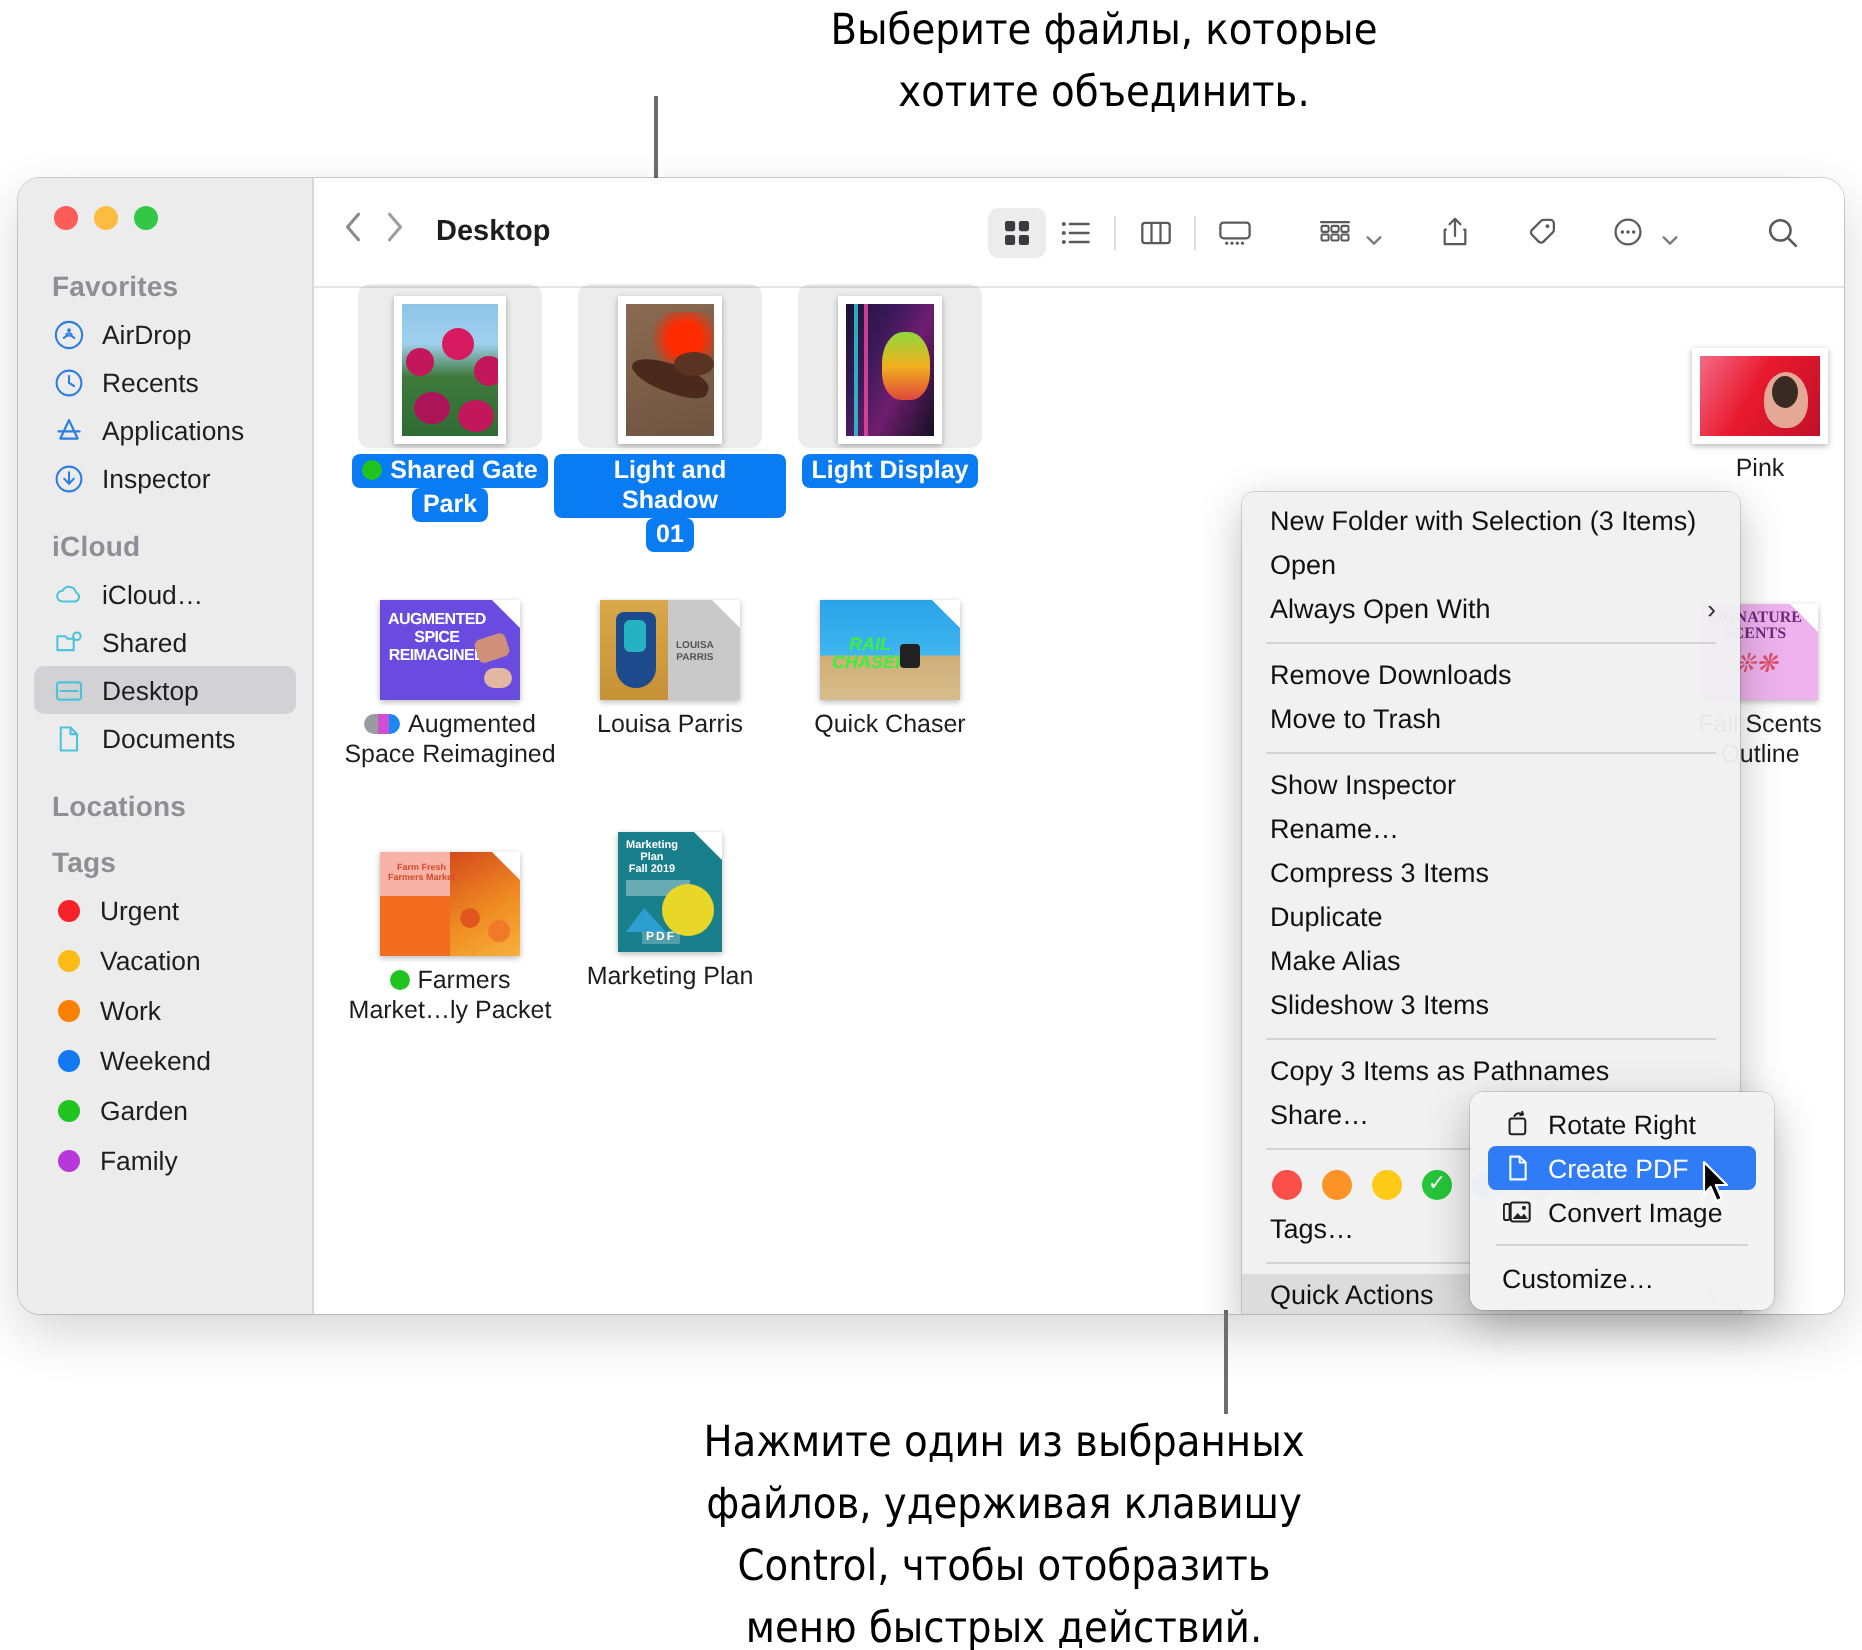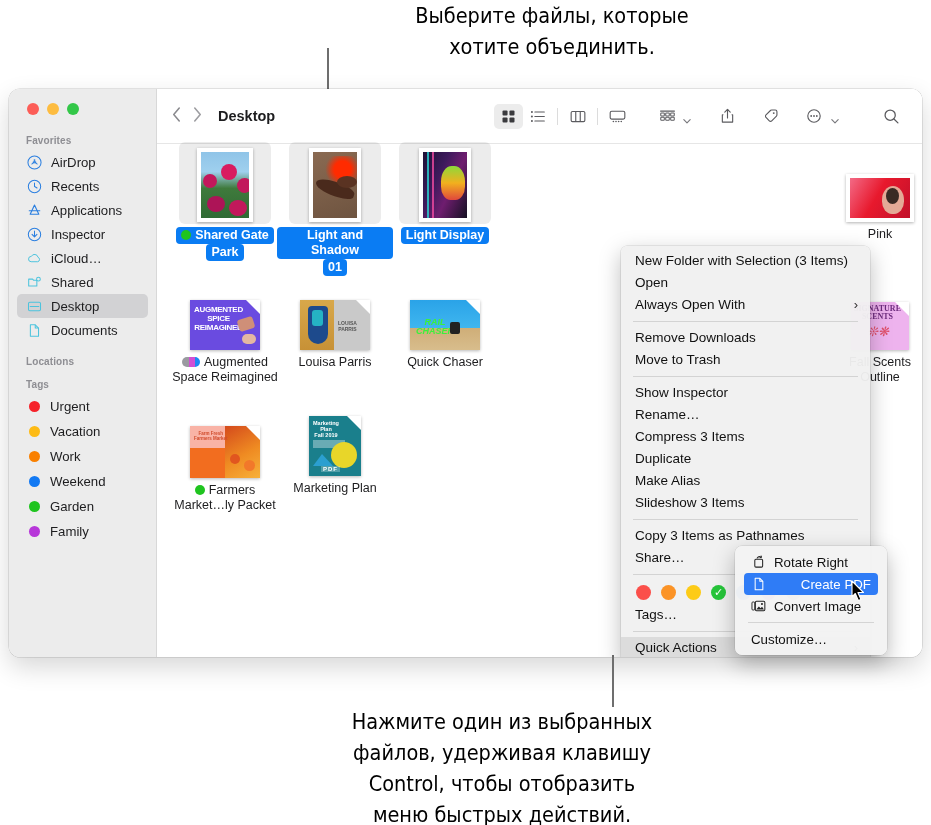--- a/index.html
+++ b/index.html
@@ -47,21 +47,21 @@
     color:#1d1d1f;
     position:relative;
   }
   #traffic{position:absolute;left:18px;top:14px;display:flex;gap:8px;}
   .tl{width:12px;height:12px;border-radius:50%;}
   .tl.red{background:#fc5d57;}
   .tl.yellow{background:#fdbc40;}
   .tl.green{background:#33c748;}
 
   .side-header{
-    color:#8e8e93;font-size:10px;font-weight:700;
+    color:#8e8e93;font-size:14px;font-weight:700;
     padding:7px 0 4px 17px;letter-spacing:.1px;
   }
   .side-item{
     display:flex;align-items:center;gap:8px;
     height:24px;margin:0 8px;padding-left:9px;border-radius:5px;
     color:#1d1d1f;font-size:13.2px;
     white-space:nowrap;
   }
   .side-item.selected{background:#d2d2d4;}
   .side-item .ic{width:17px;height:17px;flex:0 0 17px;display:flex;align-items:center;justify-content:center;}
@@ -164,21 +164,21 @@
     border-radius:7px;
     box-shadow:0 0 0 .5px rgba(0,0,0,.13),0 8px 22px rgba(0,0,0,.28);
     padding:5px 4px;
     font-size:13.3px;color:#111;
     z-index:60;
   }
   .smi{
     height:22px;display:flex;align-items:center;gap:8px;
     margin:0 5px;padding:0 7px;border-radius:4px;white-space:nowrap;
   }
-  .smi.sel{background:#2f7cf6;color:#fff;justify-content:space-between;}
+  .smi.sel{background:#2f7cf6;color:#fff;}
   .smi .sic{width:15px;height:15px;flex:0 0 15px;display:flex;align-items:center;justify-content:center;}
   .smsep{height:1px;background:#d4d4d4;margin:5px 9px;}
   #cursor{position:absolute;left:851px;top:580px;z-index:70;}
 </style>
 </head>
 <body>
 
 <div class="callout-text" id="callout-top">Выберите файлы, которые
 хотите объединить.</div>
 <div class="leader" id="leader-top"></div>
@@ -224,20 +224,21 @@
     <div class="side-item">
       <span class="ic">
         <svg width="15" height="15" viewBox="0 0 16 16">
             <circle cx="8" cy="8" r="6.6" fill="none" stroke="#2b7fe0" stroke-width="1.1"></circle>
             <path d="M8 4.4v6M5.4 7.8L8 10.5l2.6-2.7" fill="none" stroke="#2b7fe0" stroke-width="1.1" stroke-linecap="round" stroke-linejoin="round"></path>
           </svg>
       </span>
       <span>Inspector</span>
     </div>
 
+    <div class="side-header" style="padding-top:14px">iCloud</div>
     <div class="side-item">
       <span class="ic">
         <svg width="16" height="16" viewBox="0 0 18 16">
             <path d="M4.6 12.2a3 3 0 0 1 .3-6 4 4 0 0 1 7.5 1 2.6 2.6 0 0 1-.4 5z" fill="none" stroke="#4cc3dd" stroke-width="1.1" stroke-linejoin="round"></path>
           </svg>
       </span>
       <span>iCloud…</span>
     </div>
     <div class="side-item">
       <span class="ic">

